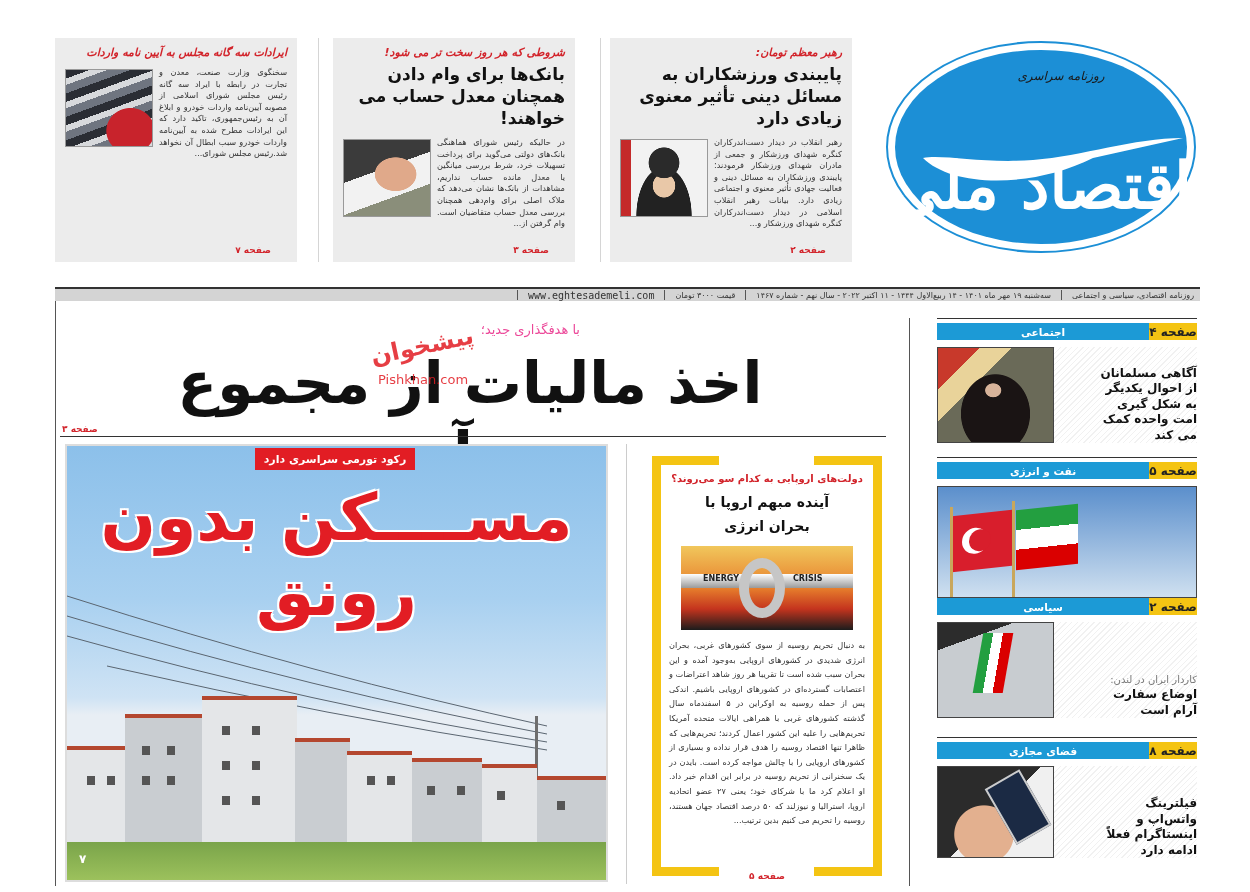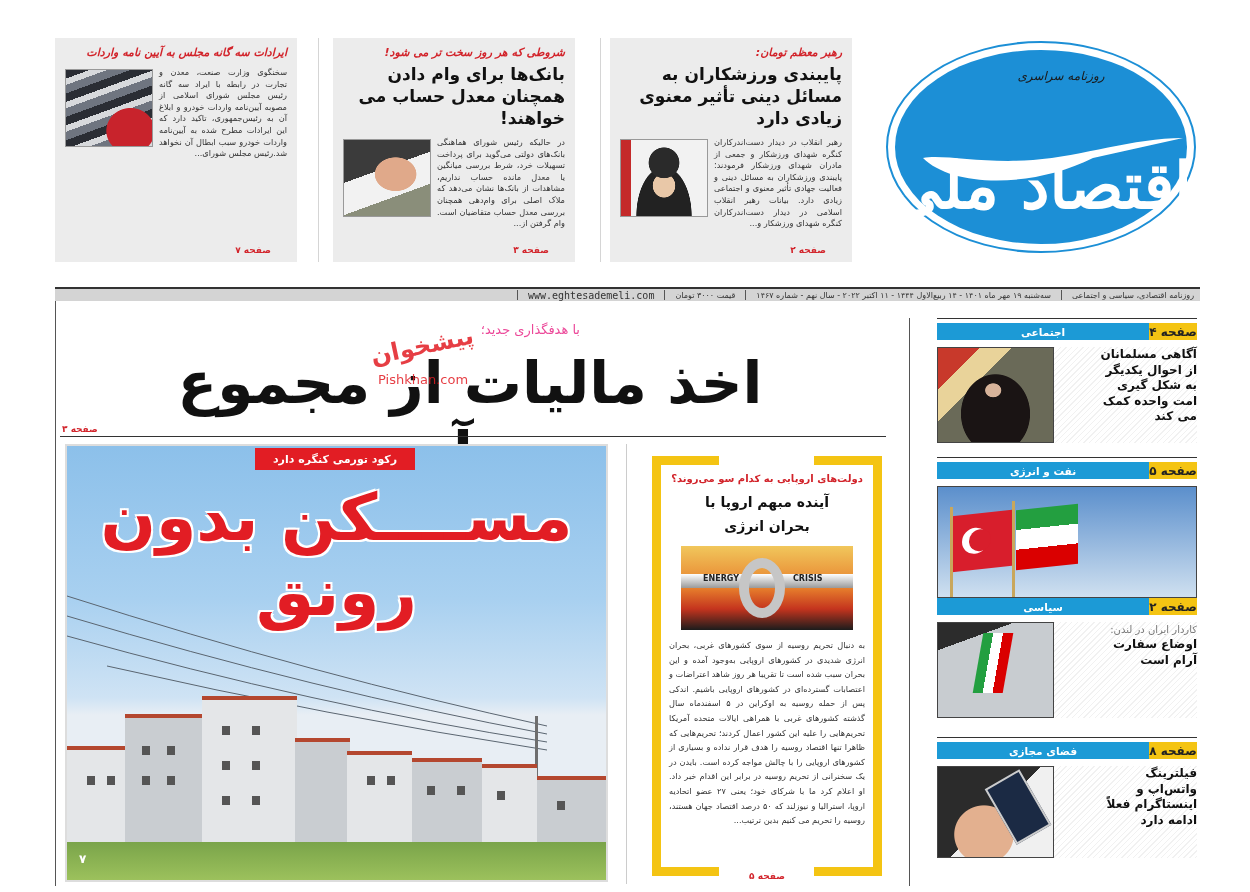--- a/index.html
+++ b/index.html
@@ -52,21 +52,21 @@
   .eu-page { position: absolute; bottom: -14px; left: 0; width: 100%; text-align: center; color: #d2232a; font-size: 9px; font-weight: bold; }
   .col-rule { position: absolute; left: 626px; top: 444px; width: 1px; height: 440px; background: #ccc; }
   .col-rule2 { position: absolute; left: 909px; top: 318px; width: 1px; height: 568px; background: #555; }
   
   .side { position: absolute; left: 937px; width: 260px; }
   .side .topline { height: 1px; background: #333; margin-bottom: 4px; }
   .side .hdr { height: 17px; display: flex; }
   .side .hdr .name { flex: 1; background: #1c9ad6; color: #fff; font-size: 10.5px; font-weight: bold; display: flex; align-items: center; justify-content: center; }
   .side .hdr .pg { width: 48px; background: #f4c413; color: #222; font-size: 12px; font-weight: bold; display: flex; align-items: center; justify-content: center; }
   .side .content { display: flex; flex-direction: row; gap: 6px; margin-top: 7px; height: 96px; background: repeating-linear-gradient(135deg, #fff 0 3px, #f1f1f1 3px 4px); }
-  .side .content .txt { width: 100px; font-size: 12px; font-weight: bold; color: #111; line-height: 15.5px; text-align: right; display: flex; flex-direction: column; justify-content: flex-start; margin-left: 37px; }
+  .side .content .txt { width: 100px; font-size: 12px; font-weight: bold; color: #111; line-height: 15.5px; text-align: right; display: flex; flex-direction: column; justify-content: flex-end; margin-left: 37px; }
   .side .content .txt .pre { color: #777; font-size: 10px; font-weight: normal; line-height: 15px; }
   .side .content .img { flex: 1; border: 1px solid #444; height: 96px; position: relative; overflow: hidden; }
 </style>
 </head>
 <body>
 
 <div class="teaser" style="left:610px;">
   <div class="kicker">رهبر معظم تومان:</div>
   <div class="title">پایبندی ورزشکاران به مسائل دینی تأثیر معنوی زیادی دارد</div>
   <div class="body-wrap">
@@ -120,21 +120,21 @@
 <div class="left-rule"></div>
 
 <div class="overline">با هدفگذاری جدید؛</div>
 <div class="headline">اخذ مالیات از مجموع در آمد</div>
 <div class="watermark">پیشخوان</div>
 <div class="watermark-en">Pishkhan.com</div>
 <div class="pg-ref">صفحه ۳</div>
 <div class="h-rule"></div>
 
 <div class="housing">
-  <div class="tag">رکود تورمی کنگره دارد</div>
+  <div class="tag">رکود تورمی سراسری دارد</div>
   <div class="big">مســــکن بدون رونق</div>
 
   <svg class="abs" style="left:0;top:110px;" width="543" height="200">
     <path d="M0 40 Q 250 120 480 170" stroke="#5a6570" stroke-width="1" fill="none"></path>
     <path d="M0 60 Q 250 135 480 178" stroke="#5a6570" stroke-width="1" fill="none"></path>
     <path d="M0 80 Q 250 150 480 186" stroke="#5a6570" stroke-width="1" fill="none"></path>
     <path d="M40 110 Q 260 160 480 194" stroke="#5a6570" stroke-width="1" fill="none"></path>
   </svg>
   <div class="pole" style="left:468px;top:270px;height:140px;"></div>
 

